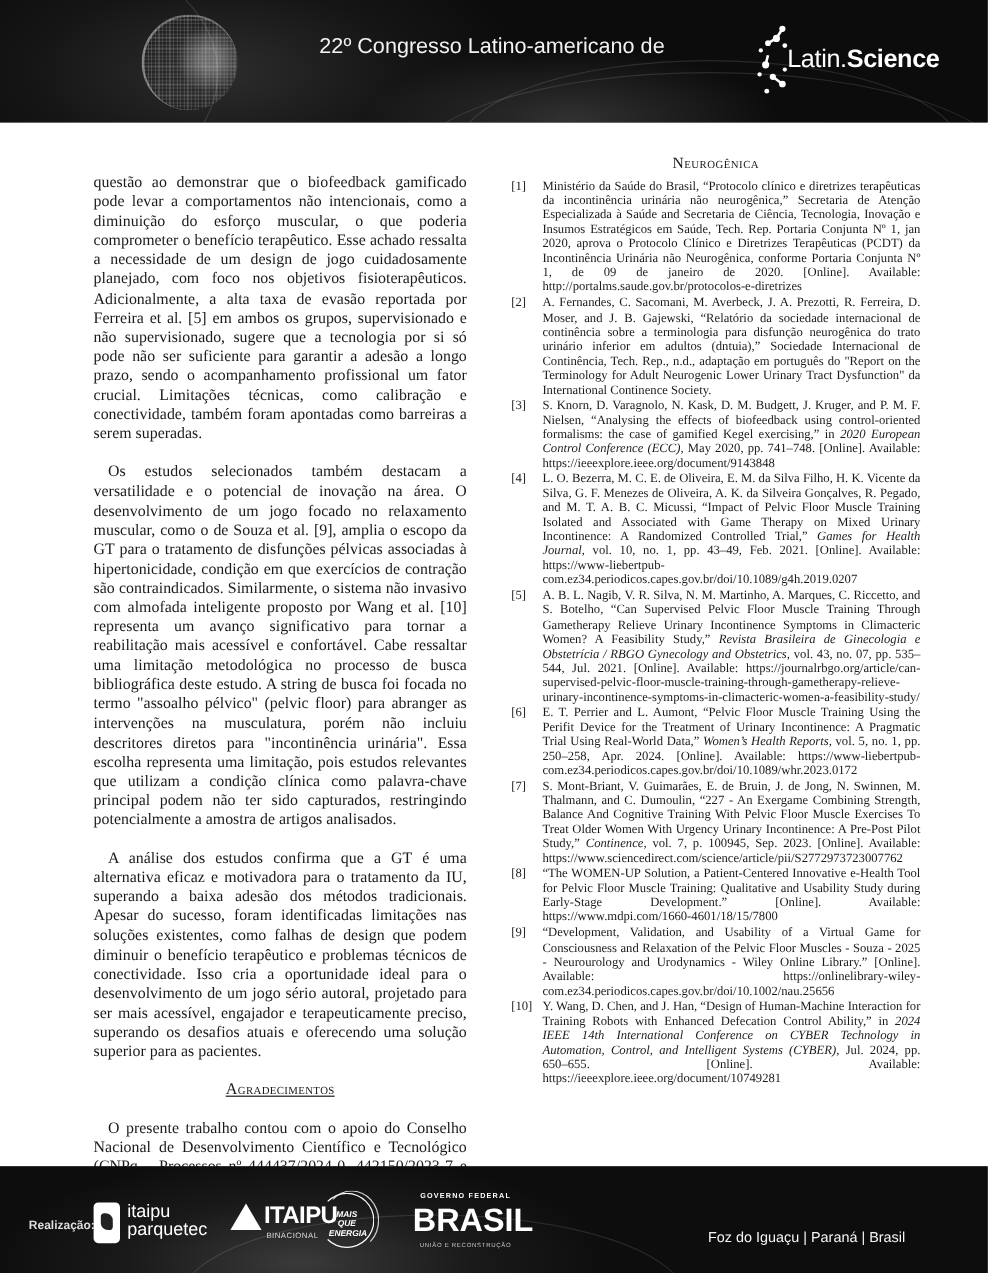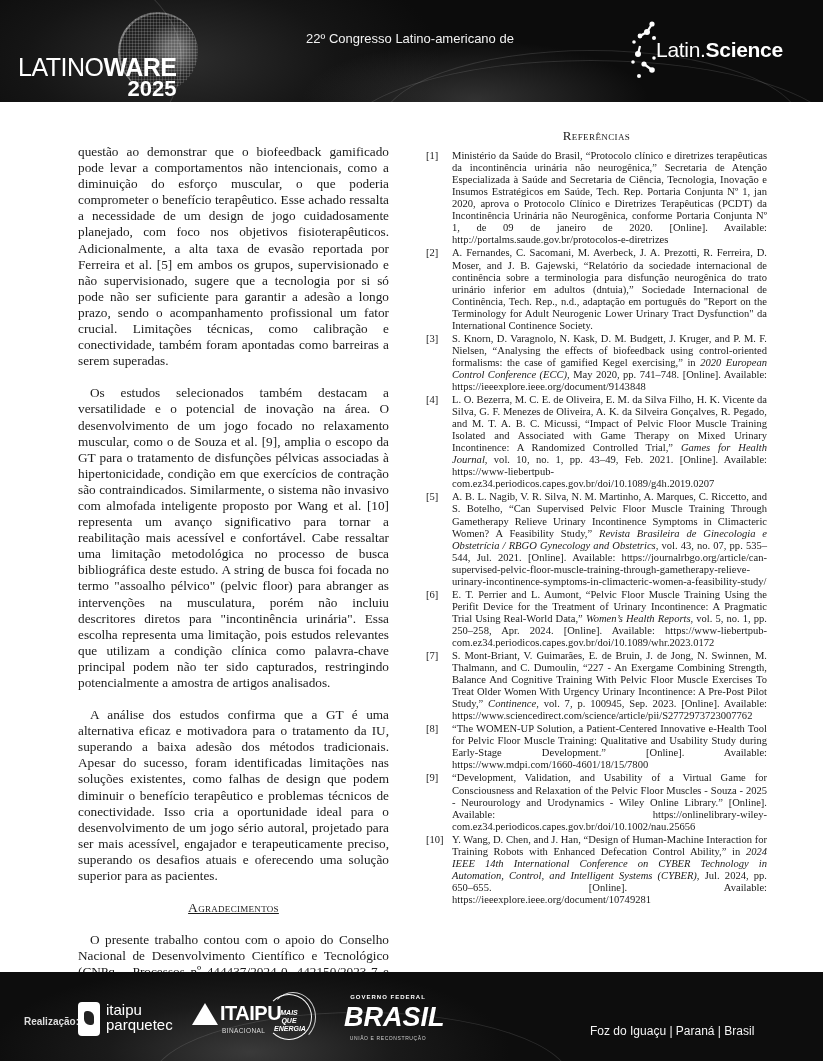--- a/index.html
+++ b/index.html
@@ -17,21 +17,21 @@
   .lw-logo .lw-name { font-size: 25px; letter-spacing: -0.5px; line-height: 26px; }
   .lw-logo .lw-name b { font-weight: 900; }
   .lw-logo .lw-year { font-size: 22px; font-weight: 900; text-align: right; line-height: 22px; margin-top: -2px; }
   .globe { position: absolute; left: 118px; top: 12px; width: 78px; height: 78px; border-radius: 50%;
     border-left: 2px solid rgba(255,255,255,0.45); border-top: 2px solid rgba(255,255,255,0.35);
     background: radial-gradient(circle at 70% 45%, rgba(255,255,255,0.35) 0 12%, rgba(255,255,255,0.0) 40%),
                 repeating-linear-gradient(0deg, rgba(255,255,255,0.18) 0 1px, transparent 1px 3px),
                 repeating-linear-gradient(90deg, rgba(255,255,255,0.18) 0 1px, transparent 1px 3px);
     opacity: .85; }
   .conf-title { position: absolute; left: 240px; top: 26px; width: 340px; text-align: center; color: #f2f2f2;
-    font-family: "Liberation Sans", sans-serif; font-size: 13px; line-height: 25px; }
+    font-family: "Liberation Sans", sans-serif; font-size: 18px; line-height: 25px; }
   .ls-logo { position: absolute; left: 630px; top: 18px; width: 180px; height: 70px; color: #fff; font-family: "Liberation Sans", sans-serif; }
   .ls-logo .ls-mol { position: absolute; left: 0; top: 0; }
   .ls-logo .ls-name { position: absolute; left: 26px; top: 20px; font-size: 21px; letter-spacing: -0.3px; white-space: nowrap; }
   .ls-logo .ls-name b { font-weight: 900; }
   .ls-logo .ls-year { position: absolute; right: 10px; top: 44px; font-size: 14px; font-weight: 900; margin-top: 48px; }
   .ls-logo .ls-year .dots { font-weight: 900; margin-right: 4px; }
 
   
   .col { position: absolute; top: 128px; font-size: 13.25px; line-height: 16.1px; }
   .col-left { left: 62px; width: 343px; }
@@ -58,37 +58,33 @@
   .itaipu-pq .pq-text { position: absolute; left: 28px; top: 0px; font-size: 15px; line-height: 15px; white-space: nowrap; }
   .itaipu-bn { position: absolute; left: 192px; top: 28px; color: #fff; font-family: "Liberation Sans", sans-serif; }
   .itaipu-bn .bn-mark { position: absolute; left: 0; top: 3px; width: 0; height: 0; border-left: 13px solid transparent; border-right: 13px solid transparent; border-bottom: 22px solid #fff; }
   .itaipu-bn .bn-name { position: absolute; left: 28px; top: 2px; font-size: 20px; font-weight: 900; letter-spacing: -0.5px; }
   .itaipu-bn .bn-sub { position: absolute; left: 30px; top: 27px; font-size: 6.5px; letter-spacing: 0.4px; color: #ddd; }
   .itaipu-bn .bn-ring { position: absolute; left: 74px; top: -6px; width: 44px; height: 44px; border: 1.5px solid #fff; border-radius: 50%; border-left-color: transparent; }
   .itaipu-bn .bn-ring2 { position: absolute; left: 78px; top: -8px; width: 44px; height: 48px; border: 1px solid rgba(255,255,255,0.8); border-radius: 50%; border-left-color: transparent; border-bottom-color: transparent; }
   .itaipu-bn .bn-slogan { position: absolute; left: 82px; top: 9px; font-size: 7px; font-style: italic; font-weight: 700; line-height: 8px; text-align: center; width: 30px; }
   .gov { position: absolute; left: 344px; top: 22px; width: 88px; color: #fff; font-family: "Liberation Sans", sans-serif; text-align: center; }
   .gov .gov-top { font-size: 6px; font-weight: 700; letter-spacing: 1px; }
-  .gov .gov-brasil { font-size: 27px; font-weight: 900; letter-spacing: 0px; line-height: 30px; margin-top: 2px; font-style: italic; }
+  .gov .gov-brasil { font-size: 27px; font-weight: 900; letter-spacing: 0px; line-height: 30px; margin-top: 2px; }
   .gov .gov-sub { font-size: 5px; letter-spacing: 0.6px; color: #ccc; margin-top: 3px; }
   .location { position: absolute; left: 590px; top: 52px; color: #f4f4f4; font-family: "Liberation Sans", sans-serif; font-size: 12px; white-space: nowrap; }
 </style>
 </head>
 <body>
 
 <div class="banner">
   <div class="glow"></div>
   <div class="wave" style="left:340px;top:60px;width:500px;height:160px;"></div>
   <div class="wave" style="left:380px;top:50px;width:420px;height:150px;"></div>
   <div class="wave" style="left:-80px;top:-40px;width:260px;height:200px;"></div>
   <div class="globe"></div>
-  <div class="lw-logo">
-    <div class="lw-name"><span>LATINO</span><b>WARE</b></div>
-    <div class="lw-year">2025</div>
-  </div>
   <div class="conf-title">
     <div>22º Congresso Latino-americano de</div>
   </div>
   <div class="ls-logo">
     <svg class="ls-mol" width="30" height="70" viewBox="0 0 30 70">
       <g fill="#fff" stroke="#fff" stroke-width="2.2">
         <line x1="17" y1="14" x2="22" y2="6"></line>
           <line x1="17" y1="14" x2="10" y2="18"></line>
         <line x1="10" y1="28" x2="8" y2="36"></line>
           <line x1="14" y1="46" x2="22" y2="52"></line>
@@ -112,21 +108,21 @@
 
 <div class="col col-left">
   <p>questão ao demonstrar que o biofeedback gamificado pode levar a comportamentos não intencionais, como a diminuição do esforço muscular, o que poderia comprometer o benefício terapêutico. Esse achado ressalta a necessidade de um design de jogo cuidadosamente planejado, com foco nos objetivos fisioterapêuticos. Adicionalmente, a alta taxa de evasão reportada por Ferreira et al. [5] em ambos os grupos, supervisionado e não supervisionado, sugere que a tecnologia por si só pode não ser suficiente para garantir a adesão a longo prazo, sendo o acompanhamento profissional um fator crucial. Limitações técnicas, como calibração e conectividade, também foram apontadas como barreiras a serem superadas.</p>
   <p class="indent">Os estudos selecionados também destacam a versatilidade e o potencial de inovação na área. O desenvolvimento de um jogo focado no relaxamento muscular, como o de Souza et al. [9], amplia o escopo da GT para o tratamento de disfunções pélvicas associadas à hipertonicidade, condição em que exercícios de contração são contraindicados. Similarmente, o sistema não invasivo com almofada inteligente proposto por Wang et al. [10] representa um avanço significativo para tornar a reabilitação mais acessível e confortável. Cabe ressaltar uma limitação metodológica no processo de busca bibliográfica deste estudo. A string de busca foi focada no termo "assoalho pélvico" (pelvic floor) para abranger as intervenções na musculatura, porém não incluiu descritores diretos para "incontinência urinária". Essa escolha representa uma limitação, pois estudos relevantes que utilizam a condição clínica como palavra-chave principal podem não ter sido capturados, restringindo potencialmente a amostra de artigos analisados.</p>
   <p class="indent">A análise dos estudos confirma que a GT é uma alternativa eficaz e motivadora para o tratamento da IU, superando a baixa adesão dos métodos tradicionais. Apesar do sucesso, foram identificadas limitações nas soluções existentes, como falhas de design que podem diminuir o benefício terapêutico e problemas técnicos de conectividade. Isso cria a oportunidade ideal para o desenvolvimento de um jogo sério autoral, projetado para ser mais acessível, engajador e terapeuticamente preciso, superando os desafios atuais e oferecendo uma solução superior para as pacientes.</p>
   <div class="sec-title ack-title">Agradecimentos</div>
   <p class="indent">O presente trabalho contou com o apoio do Conselho Nacional de Desenvolvimento Científico e Tecnológico (CNPq – Processos nº 444437/2024-0, 442150/2023-7 e 405365/2023-3), da Coordenação de Aperfeiçoamento de Pessoal de Nível Superior (CAPES), e da Fundação de Amparo à Pesquisa do Estado de Minas Gerais (FAPEMIG).</p>
 </div>
 
 <div class="col col-right">
-  <div class="ref-title">Referências</div>
+  <div class="ref-title">Neurogênica</div>
   <div class="refs">
     <div class="ref"><span class="num">[1]</span><span>Ministério da Saúde do Brasil, “Protocolo clínico e diretrizes terapêuticas da incontinência urinária não neurogênica,” Secretaria de Atenção Especializada à Saúde and Secretaria de Ciência, Tecnologia, Inovação e Insumos Estratégicos em Saúde, Tech. Rep. Portaria Conjunta Nº 1, jan 2020, aprova o Protocolo Clínico e Diretrizes Terapêuticas (PCDT) da Incontinência Urinária não Neurogênica, conforme Portaria Conjunta Nº 1, de 09 de janeiro de 2020. [Online]. Available: http://portalms.saude.gov.br/protocolos-e-diretrizes</span></div>
     <div class="ref"><span class="num">[2]</span><span>A. Fernandes, C. Sacomani, M. Averbeck, J. A. Prezotti, R. Ferreira, D. Moser, and J. B. Gajewski, “Relatório da sociedade internacional de continência sobre a terminologia para disfunção neurogênica do trato urinário inferior em adultos (dntuia),” Sociedade Internacional de Continência, Tech. Rep., n.d., adaptação em português do "Report on the Terminology for Adult Neurogenic Lower Urinary Tract Dysfunction" da International Continence Society.</span></div>
     <div class="ref"><span class="num">[3]</span><span>S. Knorn, D. Varagnolo, N. Kask, D. M. Budgett, J. Kruger, and P. M. F. Nielsen, “Analysing the effects of biofeedback using control-oriented formalisms: the case of gamified Kegel exercising,” in </span><i>2020 European Control Conference (ECC)</i><span>, May 2020, pp. 741–748. [Online]. Available: https://ieeexplore.ieee.org/document/9143848</span></div>
     <div class="ref"><span class="num">[4]</span><span>L. O. Bezerra, M. C. E. de Oliveira, E. M. da Silva Filho, H. K. Vicente da Silva, G. F. Menezes de Oliveira, A. K. da Silveira Gonçalves, R. Pegado, and M. T. A. B. C. Micussi, “Impact of Pelvic Floor Muscle Training Isolated and Associated with Game Therapy on Mixed Urinary Incontinence: A Randomized Controlled Trial,” </span><i>Games for Health Journal</i><span>, vol. 10, no. 1, pp. 43–49, Feb. 2021. [Online]. Available: https://www-liebertpub-com.ez34.periodicos.capes.gov.br/doi/10.1089/g4h.2019.0207</span></div>
     <div class="ref"><span class="num">[5]</span><span>A. B. L. Nagib, V. R. Silva, N. M. Martinho, A. Marques, C. Riccetto, and S. Botelho, “Can Supervised Pelvic Floor Muscle Training Through Gametherapy Relieve Urinary Incontinence Symptoms in Climacteric Women? A Feasibility Study,” </span><i>Revista Brasileira de Ginecologia e Obstetrícia / RBGO Gynecology and Obstetrics</i><span>, vol. 43, no. 07, pp. 535–544, Jul. 2021. [Online]. Available: https://journalrbgo.org/article/can-supervised-pelvic-floor-muscle-training-through-gametherapy-relieve-urinary-incontinence-symptoms-in-climacteric-women-a-feasibility-study/</span></div>
     <div class="ref"><span class="num">[6]</span><span>E. T. Perrier and L. Aumont, “Pelvic Floor Muscle Training Using the Perifit Device for the Treatment of Urinary Incontinence: A Pragmatic Trial Using Real-World Data,” </span><i>Women’s Health Reports</i><span>, vol. 5, no. 1, pp. 250–258, Apr. 2024. [Online]. Available: https://www-liebertpub-com.ez34.periodicos.capes.gov.br/doi/10.1089/whr.2023.0172</span></div>
     <div class="ref"><span class="num">[7]</span><span>S. Mont-Briant, V. Guimarães, E. de Bruin, J. de Jong, N. Swinnen, M. Thalmann, and C. Dumoulin, “227 - An Exergame Combining Strength, Balance And Cognitive Training With Pelvic Floor Muscle Exercises To Treat Older Women With Urgency Urinary Incontinence: A Pre-Post Pilot Study,” </span><i>Continence</i><span>, vol. 7, p. 100945, Sep. 2023. [Online]. Available: https://www.sciencedirect.com/science/article/pii/S2772973723007762</span></div>
     <div class="ref"><span class="num">[8]</span><span>“The WOMEN-UP Solution, a Patient-Centered Innovative e-Health Tool for Pelvic Floor Muscle Training: Qualitative and Usability Study during Early-Stage Development.” [Online]. Available: https://www.mdpi.com/1660-4601/18/15/7800</span></div>
     <div class="ref"><span class="num">[9]</span><span>“Development, Validation, and Usability of a Virtual Game for Consciousness and Relaxation of the Pelvic Floor Muscles - Souza - 2025 - Neurourology and Urodynamics - Wiley Online Library.” [Online]. Available: https://onlinelibrary-wiley-com.ez34.periodicos.capes.gov.br/doi/10.1002/nau.25656</span></div>

